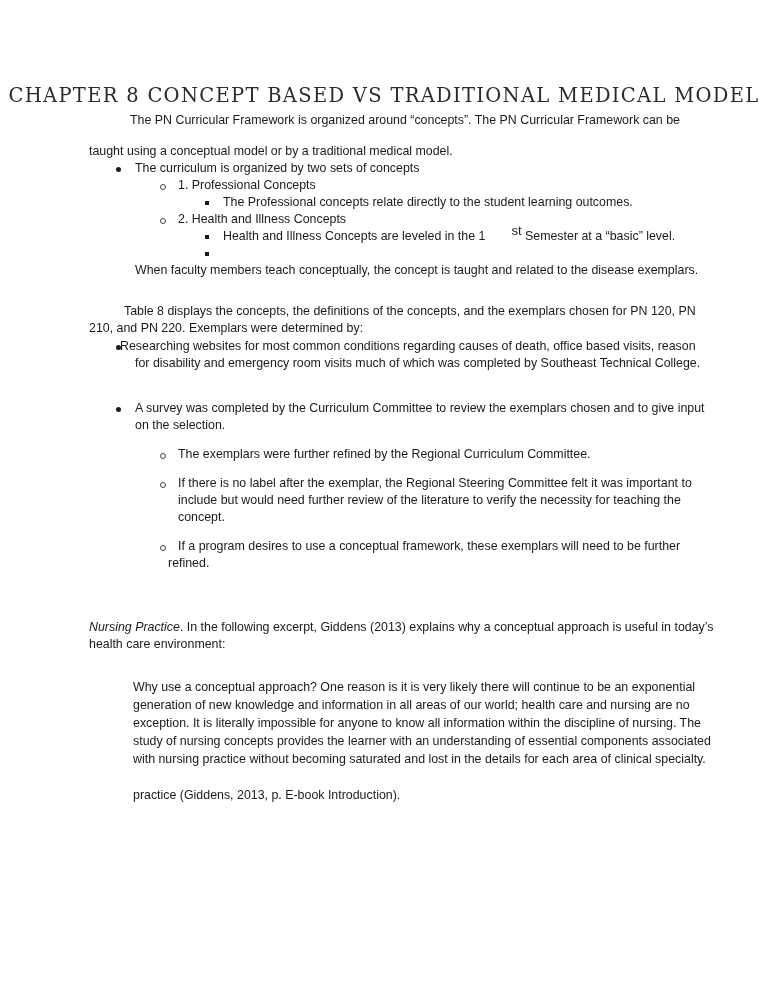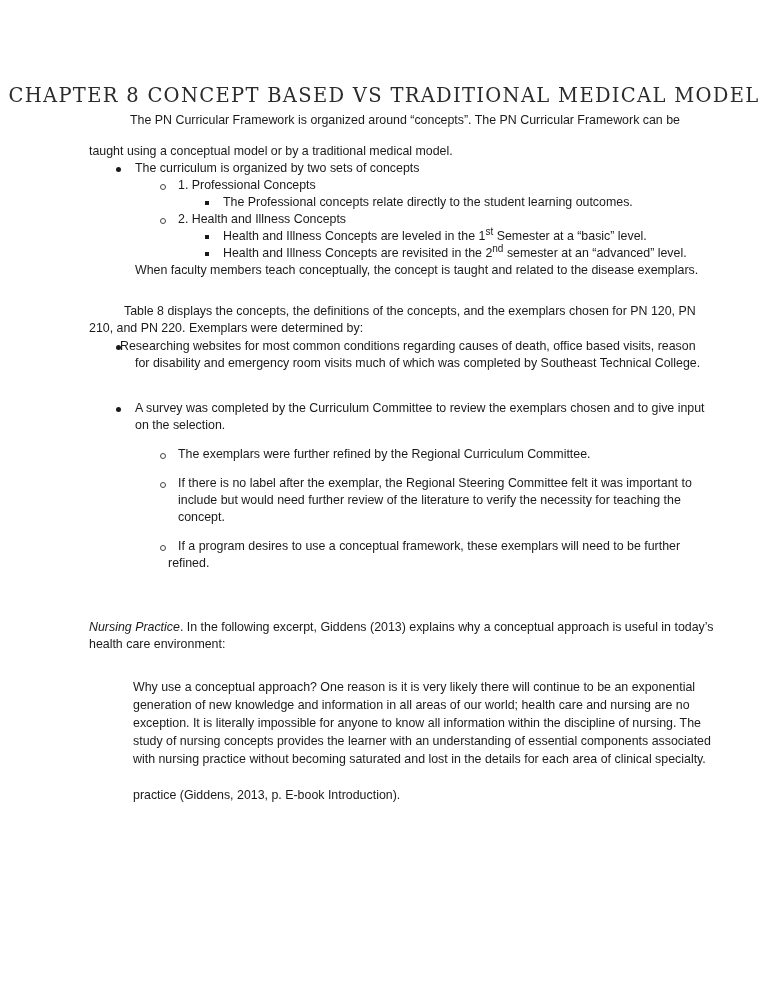--- a/index.html
+++ b/index.html
@@ -49,23 +49,24 @@
     .disc {
       width: 5px; height: 5px; border-radius: 50%; background: #1a1a1a;
     }
     .circle {
       width: 4px; height: 4px; border-radius: 50%; border: 1px solid #444; background: transparent;
     }
     .square {
       width: 4px; height: 4px; background: #1a1a1a;
     }
     sup {
-      font-size: 10px;
+      font-size: 13px;
       vertical-align: 5px;
       line-height: 0;
+      margin-left: 26px;
     }
     em { font-style: italic; }
   </style>
 </head>
 <body>
 
 <div class="page">
 
   <h1 class="title">CHAPTER 8 CONCEPT BASED VS TRADITIONAL MEDICAL MODEL</h1>
 
@@ -81,21 +82,20 @@
   <span class="bullet square" style="left:205px; top:201px;"></span>
   <div class="line" style="left:223px; top:194px;">The Professional concepts relate directly to the student learning outcomes.</div>
 
   <span class="bullet circle" style="left:160px; top:218px;"></span>
   <div class="line" style="left:178px; top:211px;">2.  Health and Illness Concepts</div>
 
   <span class="bullet square" style="left:205px; top:235px;"></span>
   <div class="line" style="left:223px; top:228px;"><span>Health and Illness Concepts are leveled in the 1</span><sup>st</sup><span> Semester at a “basic” level.</span></div>
 
   <span class="bullet square" style="left:205px; top:252px;"></span>
-  <div class="line" style="left:223px; top:245px;"><span>Health and Illness Concepts are revisited in the 2</span><sup>nd</sup><span> semester at an “advanced” level.</span></div>
 
   <div class="line" style="left:135px; top:262px;">When faculty members teach conceptually, the concept is taught and related to the disease exemplars.</div>
 
   <div class="line" style="left:124px; top:303px;text-align:center;">Table 8 displays the concepts, the definitions of the concepts, and the exemplars chosen for PN 120, PN</div>
   <div class="line" style="left:89px; top:320px;">210, and PN 220.   Exemplars were determined by:</div>
 
   <span class="bullet disc" style="left:116px; top:345px;"></span>
   <div class="line" style="left:120px; top:338px;">Researching websites for most common conditions regarding causes of death, office based visits, reason</div>
   <div class="line" style="left:135px; top:355px;">for disability and emergency room visits much of which was completed by Southeast Technical College.</div>
 

